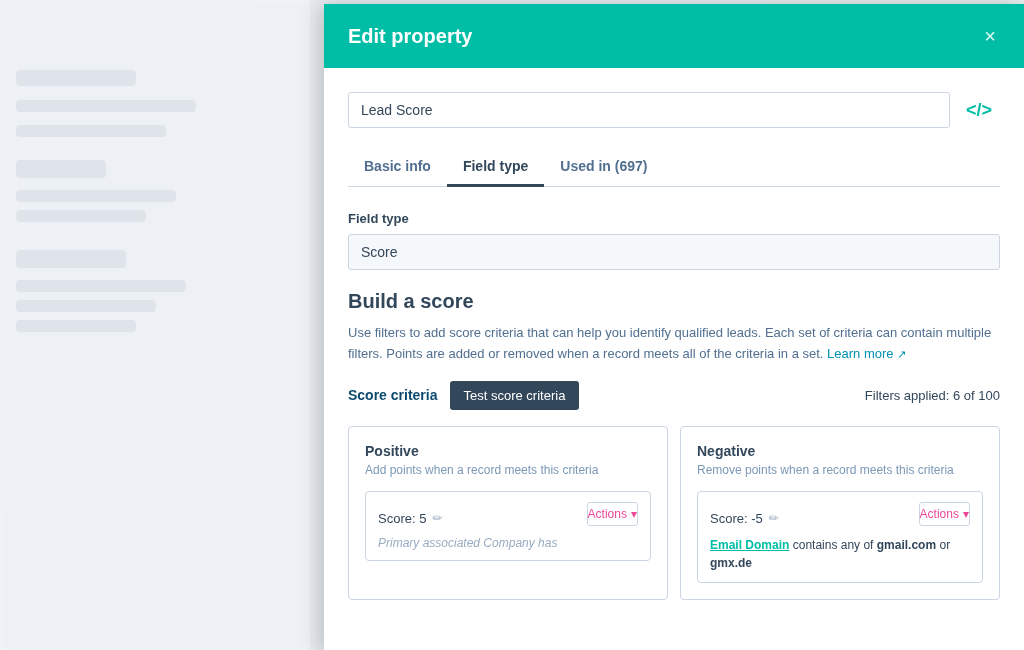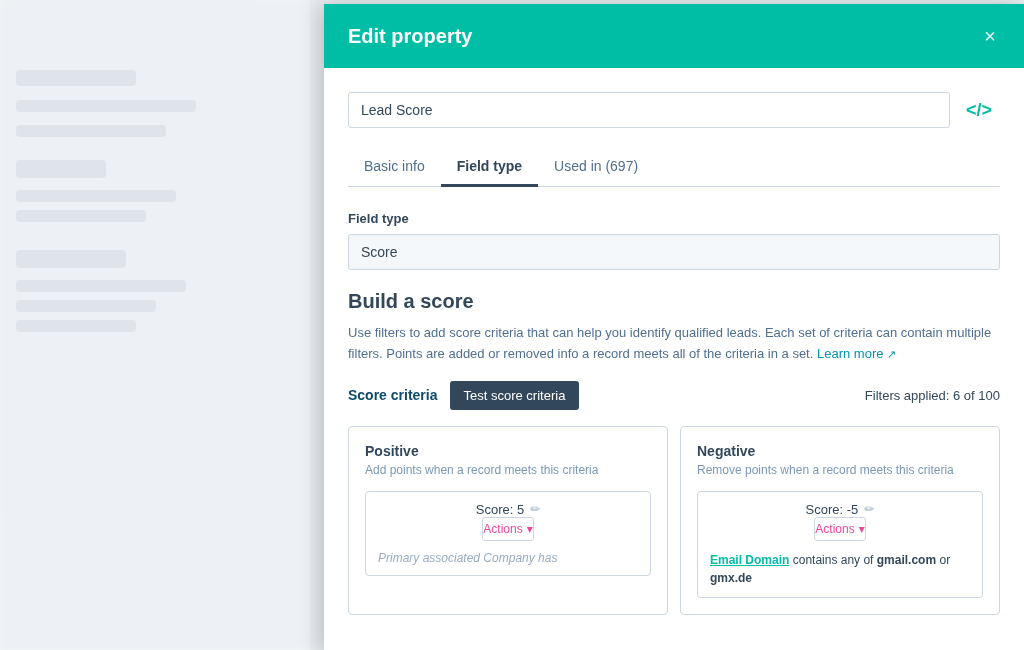--- a/index.html
+++ b/index.html
@@ -133,21 +133,21 @@
       display: flex;
       border-bottom: 1px solid #cbd6e2;
       margin-bottom: 24px;
     }
 
     .tab {
       padding: 10px 16px;
       cursor: pointer;
       color: #516f90;
       font-size: 14px;
-      font-weight: 400;
+      font-weight: 700;
       border-bottom: 3px solid transparent;
       margin-bottom: -1px;
     }
 
     .tab.active {
       color: #33475b;
       border-bottom: 3px solid #33475b;
       font-weight: 600;
     }
 
@@ -254,24 +254,23 @@
     }
 
     .score-card {
       border: 1px solid #cbd6e2;
       border-radius: 4px;
       padding: 10px 12px;
     }
 
     .score-card-header {
       display: flex;
-      align-items: center;
+      align-items: flex-end;
       justify-content: space-between;
       margin-bottom: 10px;
-      flex-direction: column;
     }
 
     .score-value {
       font-size: 13px;
       color: #33475b;
       display: flex;
       align-items: center;
       gap: 6px;
     }
 
@@ -391,21 +390,21 @@
       <div class="tab">Basic info</div>
       <div class="tab active">Field type</div>
       <div class="tab">Used in (697)</div>
     </div>
 
     <div class="section-label">Field type</div>
     <div class="field-type-display">Score</div>
 
     <div class="build-score-title">Build a score</div>
     <div class="build-score-desc">
-      <span>Use filters to add score criteria that can help you identify qualified leads. Each set of criteria can contain multiple filters. Points are added or removed info a record meets all of the criteria in a set.</span>
+      <span>Use filters to add score criteria that can help you identify qualified leads. Each set of criteria can contain multiple filters. Points are added or removed when a record meets all of the criteria in a set.</span>
       <a href="#" class="learn-more-link">Learn more</a>
       <span style="color:#0091ae;font-size:11px;"> ↗</span>
     </div>
 
     <div class="score-criteria-bar">
       <div class="score-criteria-left">
         <span class="score-criteria-label">Score criteria</span>
         <button class="test-score-btn">Test score criteria</button>
       </div>
       <span class="filters-applied">Filters applied: 6 of 100</span>

